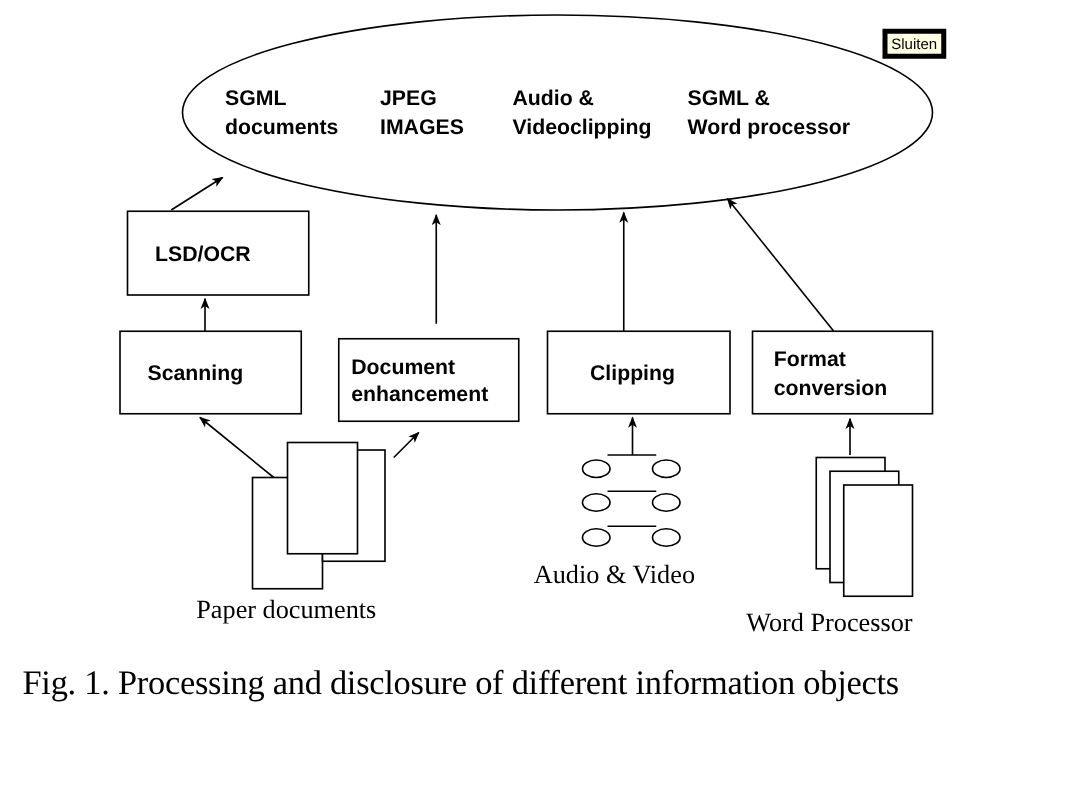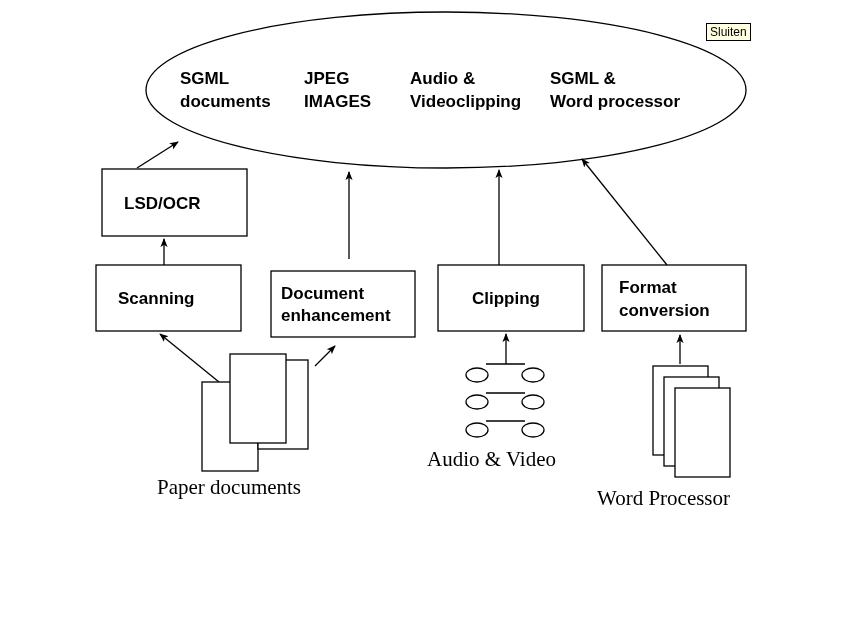--- a/index.html
+++ b/index.html
@@ -9,21 +9,21 @@
   .serif { font-family:"Liberation Serif", serif; font-size:21px; fill:#000; }
   .line { stroke:#000; stroke-width:1.3; fill:none; }
   .box { stroke:#000; stroke-width:1.3; fill:#fff; }
   .caption {
     position:absolute; left:18px; top:528px; width:820px;
     font-family:"Liberation Serif", serif; font-size:27.5px; line-height:36px; color:#000;
     letter-spacing:-0.2px;
   }
   .tooltip {
     position:absolute; left:706px; top:23px; height:16px;
-    padding:0 3px; background:#ffffe1; border:1px solid #000000;
+    padding:0 3px; background:#ffffe1; border:4px solid #000000;
     font-family:"Liberation Sans", sans-serif; font-size:12px; line-height:16px; color:#000;
   }
 </style>
 </head>
 <body>
 
 <svg id="fig" width="852" height="630" viewBox="0 0 852 630">
   <defs>
     <marker id="ah" viewBox="0 0 10 10" refX="9" refY="5" markerWidth="9" markerHeight="9" orient="auto-start-reverse" markerUnits="userSpaceOnUse">
       <path d="M0,1 L10,5 L0,9 L2.5,5 Z" fill="#000"></path>
@@ -109,13 +109,14 @@
     <rect x="653" y="366" width="55" height="89" class="box"></rect>
     <rect x="664" y="377" width="55" height="89" class="box"></rect>
     <rect x="675" y="388" width="55" height="89" class="box"></rect>
   </g>
   <text class="serif" x="597" y="505">Word Processor</text>
 </svg>
 
 <div class="tooltip">Sluiten</div>
 
 <div class="caption">
+  <div>Fig. 1. Processing and disclosure of different information objects</div>
 </div>
 
 </body></html>

